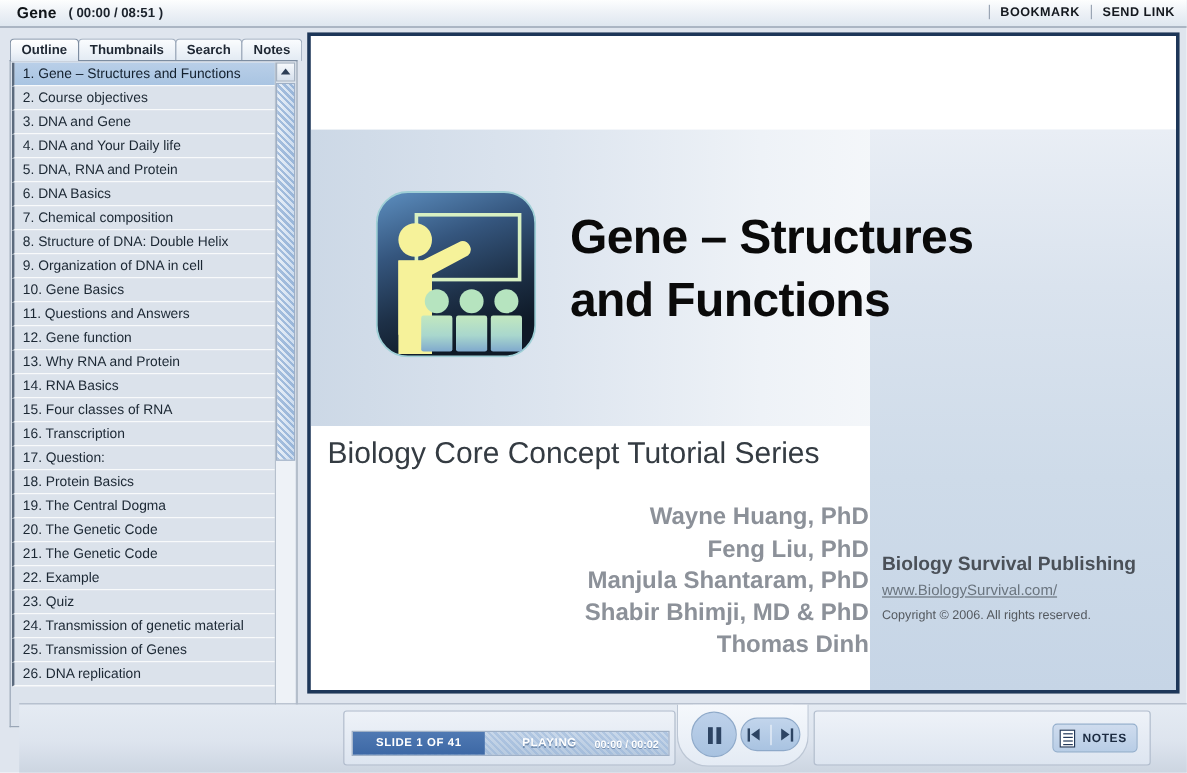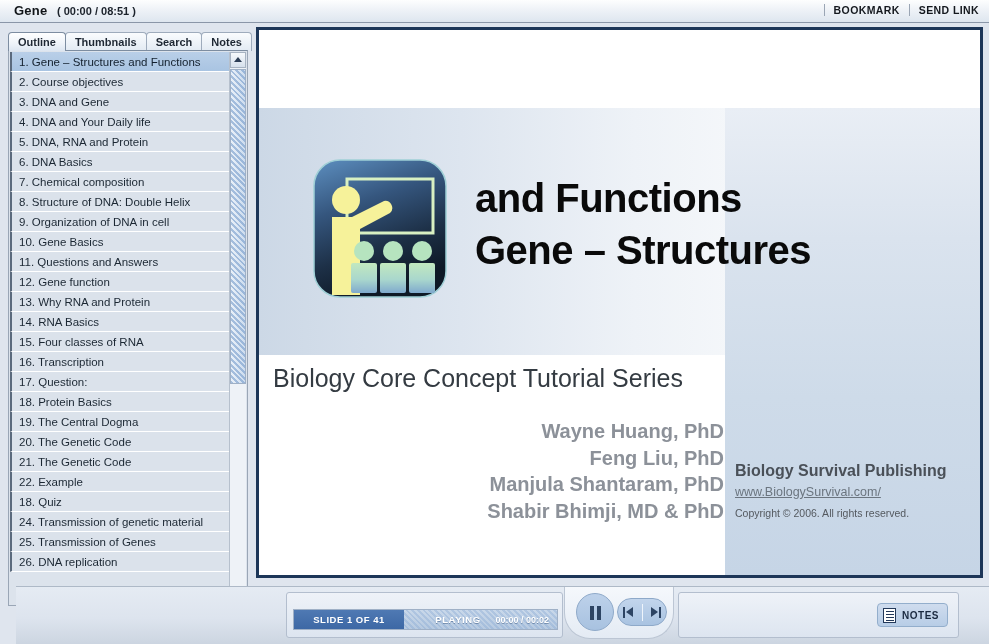--- a/index.html
+++ b/index.html
@@ -490,21 +490,21 @@
           <div class="ol-item">13. Why RNA and Protein</div>
           <div class="ol-item">14. RNA Basics</div>
           <div class="ol-item">15. Four classes of RNA</div>
           <div class="ol-item">16. Transcription</div>
           <div class="ol-item">17. Question:</div>
           <div class="ol-item">18. Protein Basics</div>
           <div class="ol-item">19. The Central Dogma</div>
           <div class="ol-item">20. The Genetic Code</div>
           <div class="ol-item">21. The Genetic Code</div>
           <div class="ol-item">22. Example</div>
-          <div class="ol-item">18. Quiz</div>
+          <div class="ol-item">23. Quiz</div>
           <div class="ol-item">24. Transmission of genetic material</div>
           <div class="ol-item">25. Transmission of Genes</div>
           <div class="ol-item">26. DNA replication</div>
         </div>
 
       <div id="ol-scroll">
         <div class="sb-arrow up">
             <span class="glyph"></span>
           </div>
         <div id="sb-thumb"></div>
@@ -543,31 +543,32 @@
           <circle cx="51" cy="92" r="10" fill="#b6e4bf"></circle>
           <circle cx="80" cy="92" r="10" fill="#b6e4bf"></circle>
           <circle cx="109" cy="92" r="10" fill="#b6e4bf"></circle>
           <rect x="38" y="104" width="26" height="30" rx="2" fill="url(#gseat)"></rect>
           <rect x="67" y="104" width="26" height="30" rx="2" fill="url(#gseat)"></rect>
           <rect x="96" y="104" width="26" height="30" rx="2" fill="url(#gseat)"></rect>
         </svg>
       </div>
 
       <div id="slide-title">
+        <div>Gene – Structures</div>
         <div>and Functions</div>
-        <div>Gene – Structures</div>
       </div>
 
       <div id="slide-subtitle">Biology Core Concept Tutorial Series</div>
 
       <div id="slide-authors">
         <div>Wayne Huang, PhD</div>
         <div>Feng Liu, PhD</div>
         <div>Manjula Shantaram, PhD</div>
         <div>Shabir Bhimji, MD &amp; PhD</div>
+        <div>Thomas Dinh</div>
       </div>
 
       <div id="publisher">
         <div class="pub-name">Biology Survival Publishing</div>
         <div class="pub-url">www.BiologySurvival.com/</div>
         <div class="pub-copy">Copyright © 2006. All rights reserved.</div>
       </div>
     </div>
   </div>
 

